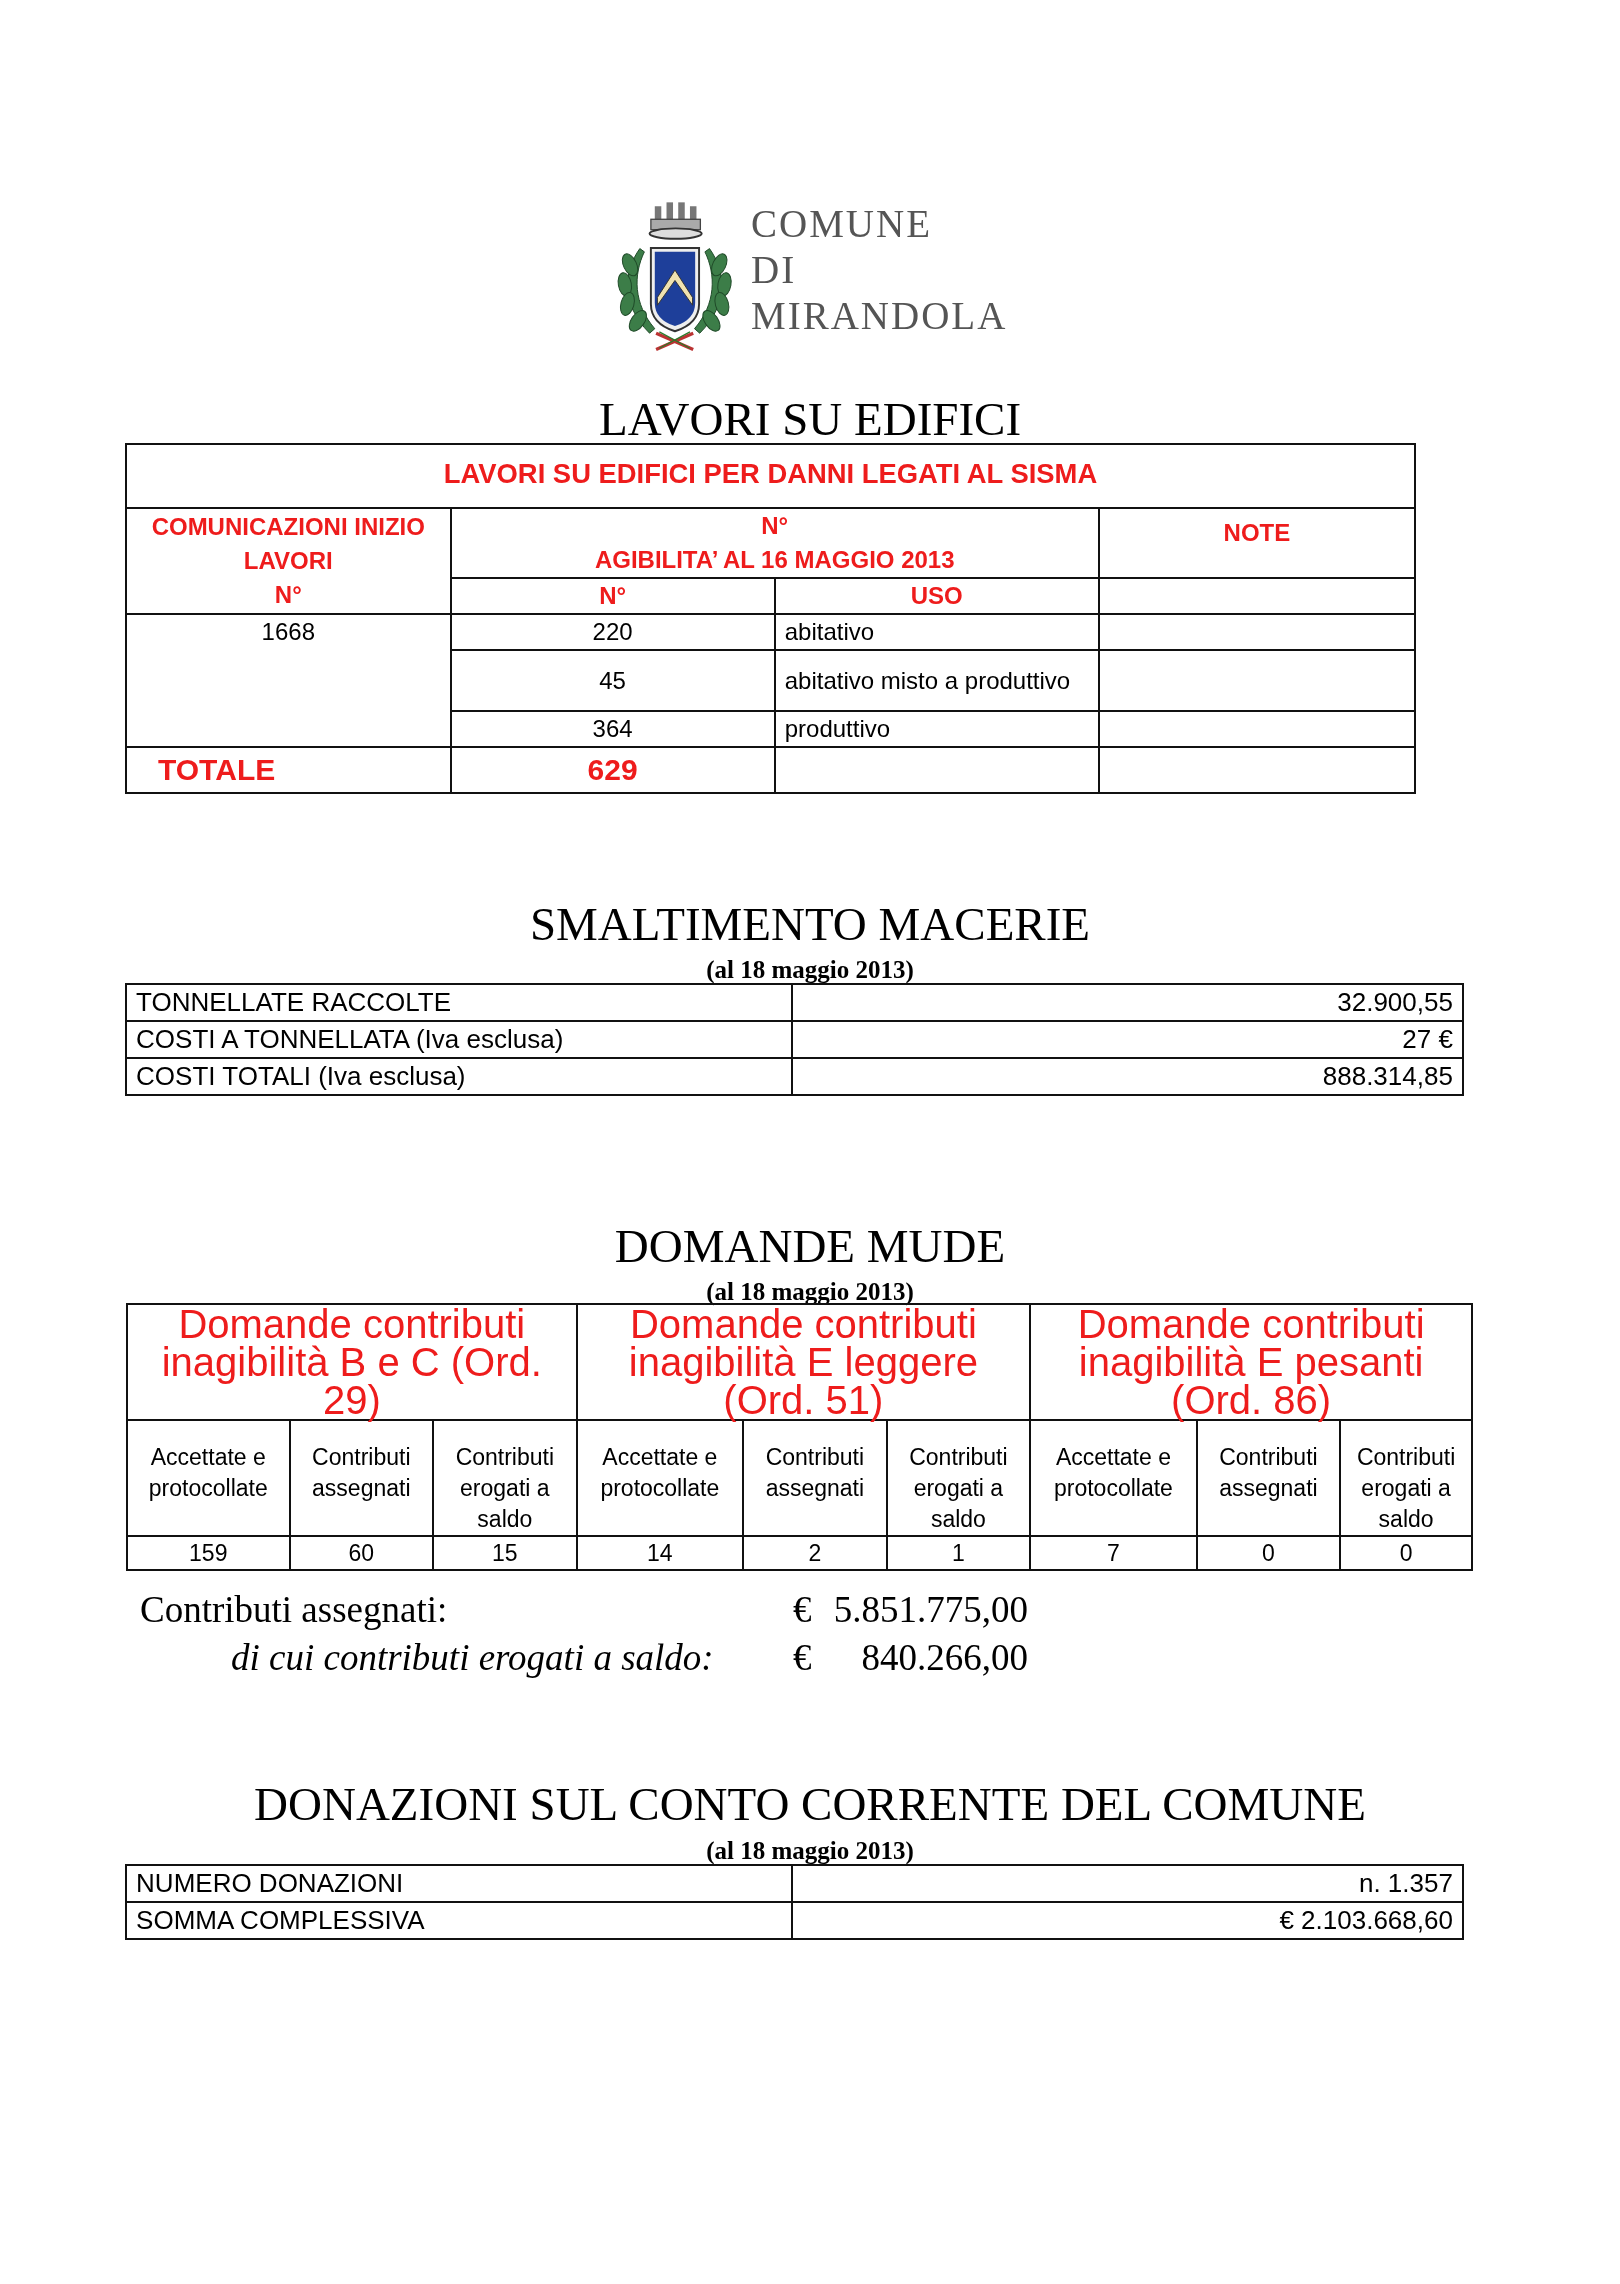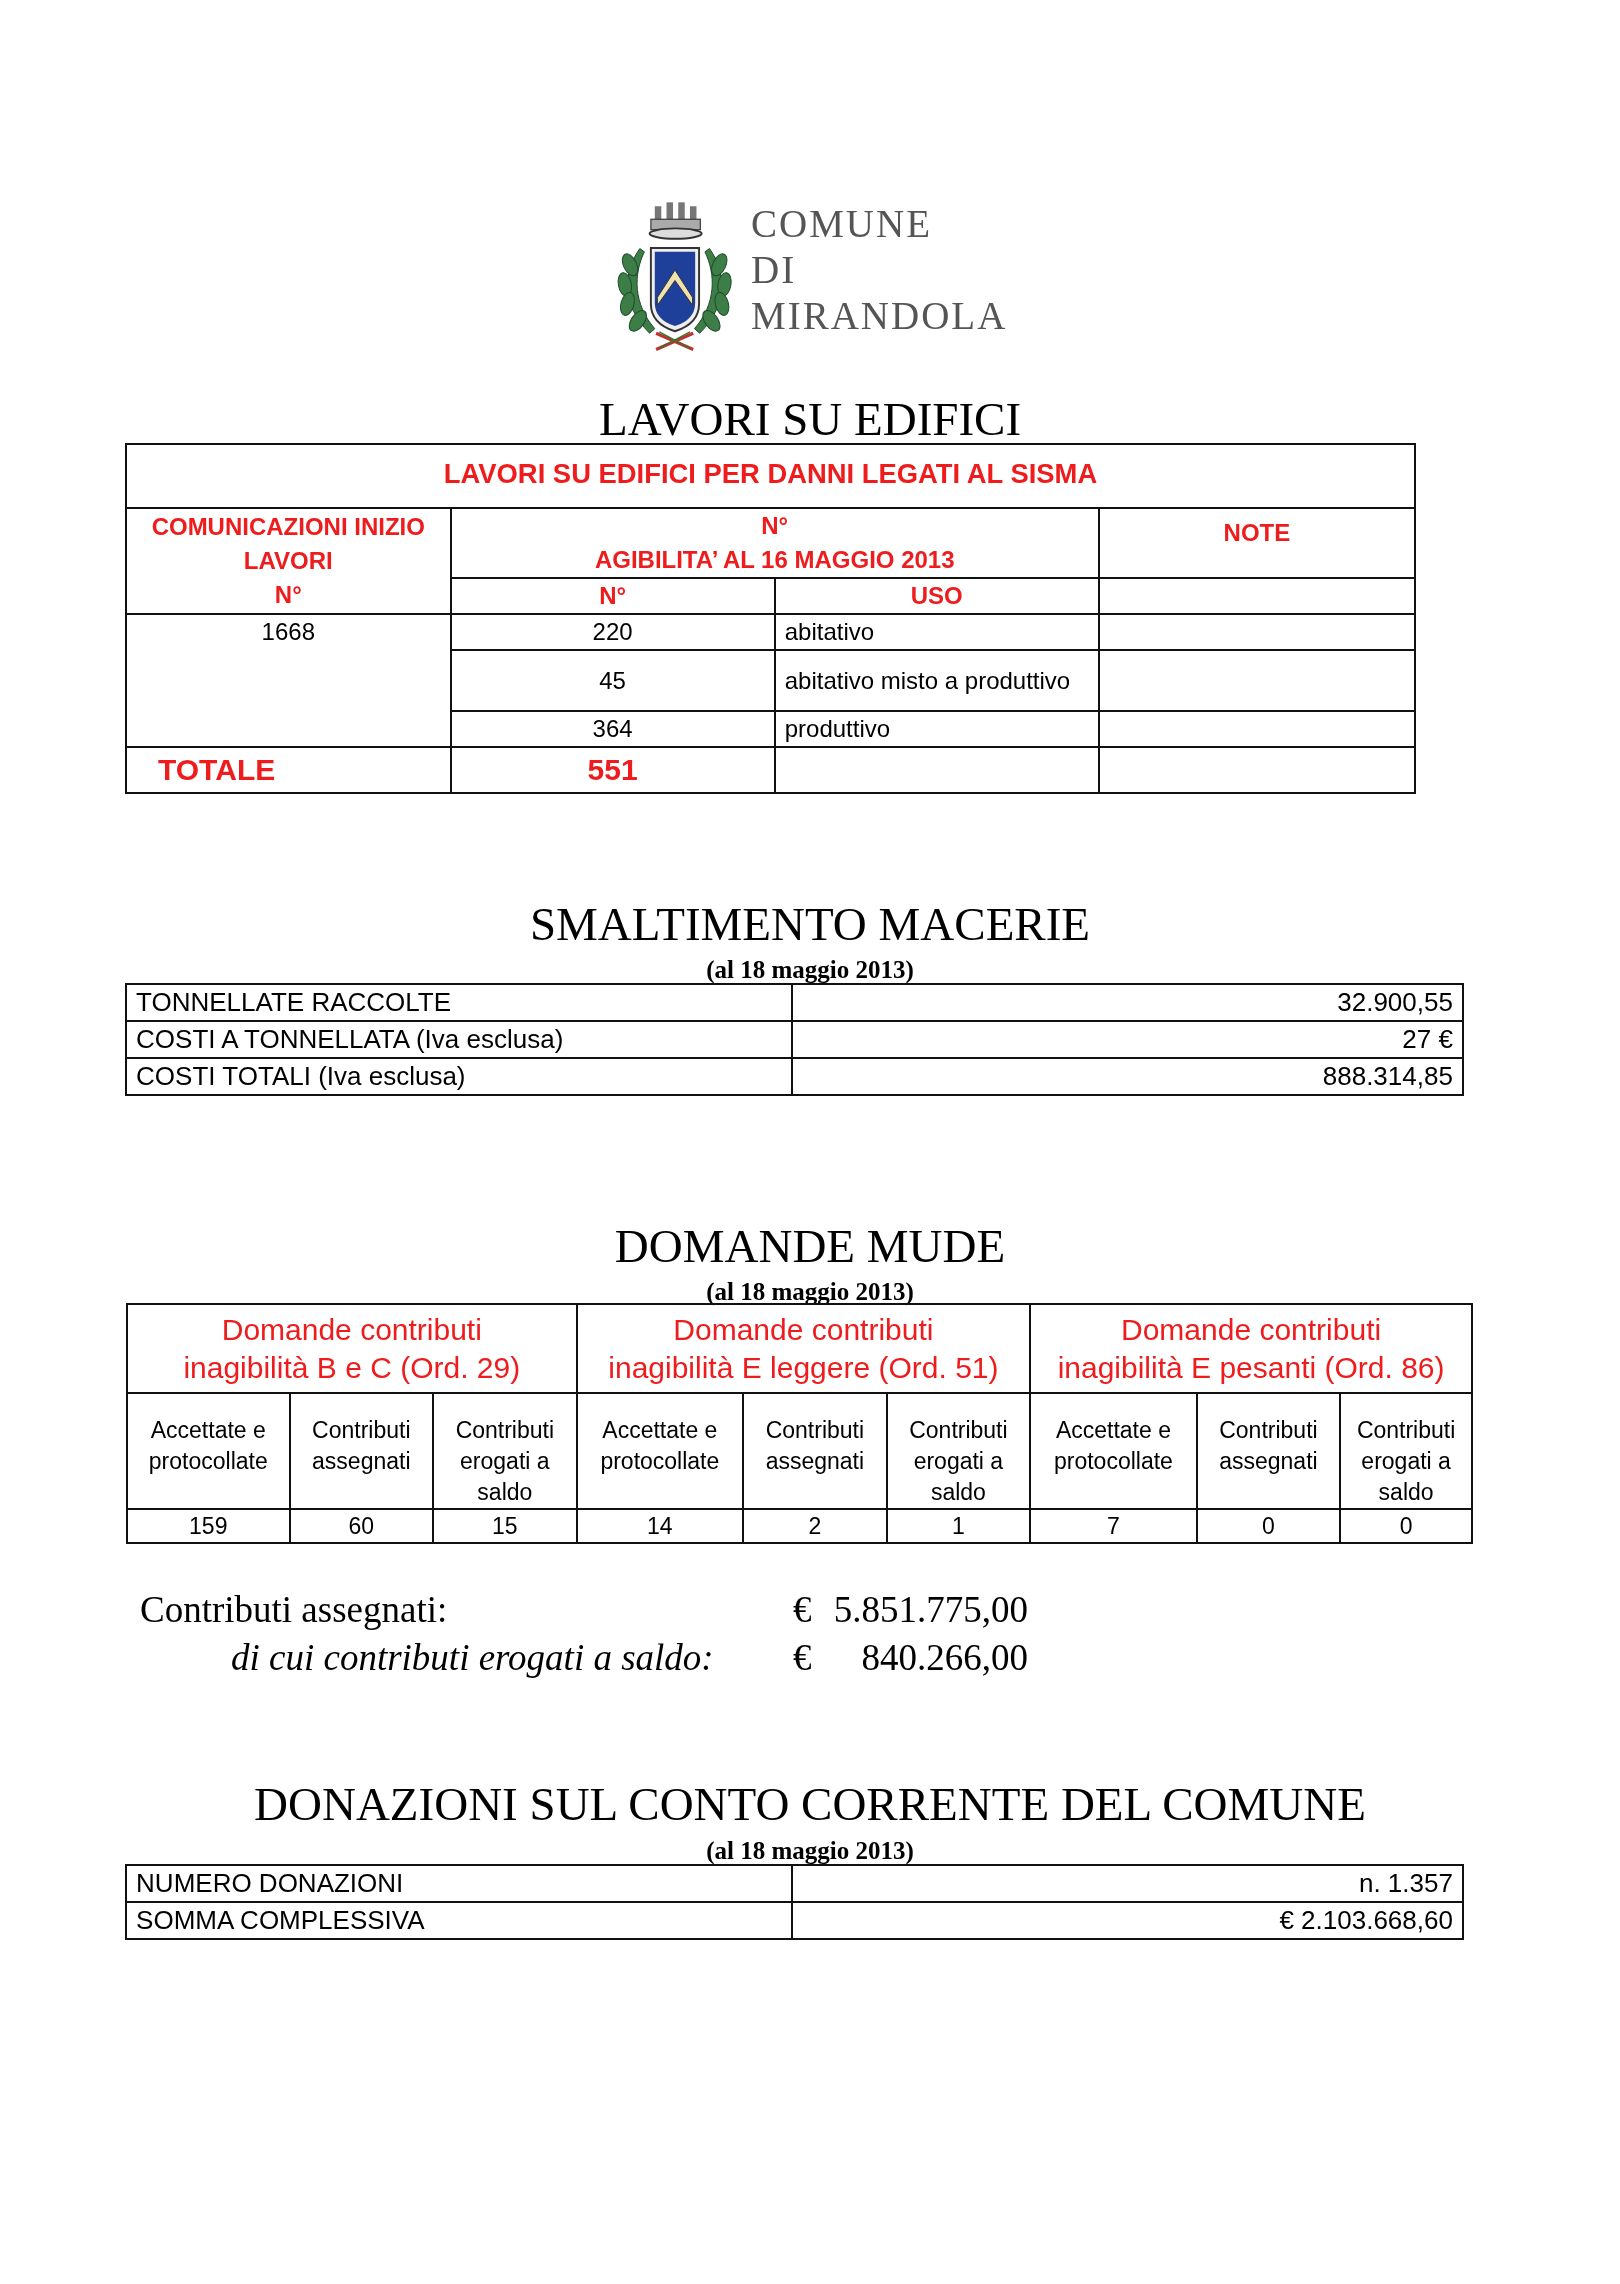--- a/index.html
+++ b/index.html
@@ -28,21 +28,21 @@
 
   
   .kv { left: 125px; width: 1339px; font-size: 26px; }
   .kv td { height: 37px; line-height: 33px; }
   .kv td.k { width: 666px; text-align: left; }
   .kv td.v { text-align: right; }
 
   
   #t3 { left: 126px; top: 1303px; width: 1347px; font-size: 23px; text-align: center; }
   #t3 td { padding: 0 2.6px; }
-  #t3 .grp { font-size: 30px; line-height: 38px; height: 89px; }
+  #t3 .grp { font-size: 40px; line-height: 38px; height: 89px; }
   #t3 .sub { line-height: 31px; vertical-align: top; height: 98px; padding-top: 21px; }
   #t3 .val { height: 34px; line-height: 30px; border-radius: 17px; }
 
   #contrib { left: 140px; top: 1586px; font-size: 37px; line-height: 48px; }
   #contrib .row { position: relative; height: 48px; }
   #contrib .lbl { position: absolute; left: 0; white-space: nowrap; }
   #contrib .lbl.it { left: 91px; font-style: italic; }
   #contrib .cur { position: absolute; left: 653px; }
   #contrib .amt { position: absolute; right: -889px; text-align: right; white-space: nowrap; width: 261px; }
 </style>
@@ -133,21 +133,21 @@
     <td style="line-height:30px;">abitativo misto a produttivo</td>
     <td></td>
   </tr>
   <tr style="height:31px">
     <td class="num">364</td>
     <td>produttivo</td>
     <td></td>
   </tr>
   <tr style="height:46px">
     <td class="red" style="font-weight:bold;font-size:30px;padding-left:31px;">TOTALE</td>
-    <td class="num red" style="font-weight:bold;font-size:30px;"><span>551</span></td>
+    <td class="num red" style="font-weight:bold;font-size:30px;"><span>629</span></td>
     <td></td>
     <td></td>
   </tr>
 </tbody>
   </table>
 
 <div class="abs serif section-title" style="top:898px;">SMALTIMENTO MACERIE</div>
 <div class="abs serif section-sub" style="top:955px;">(al 18 maggio 2013)</div>
 
 <table class="kv sans" style="top:983px;">

